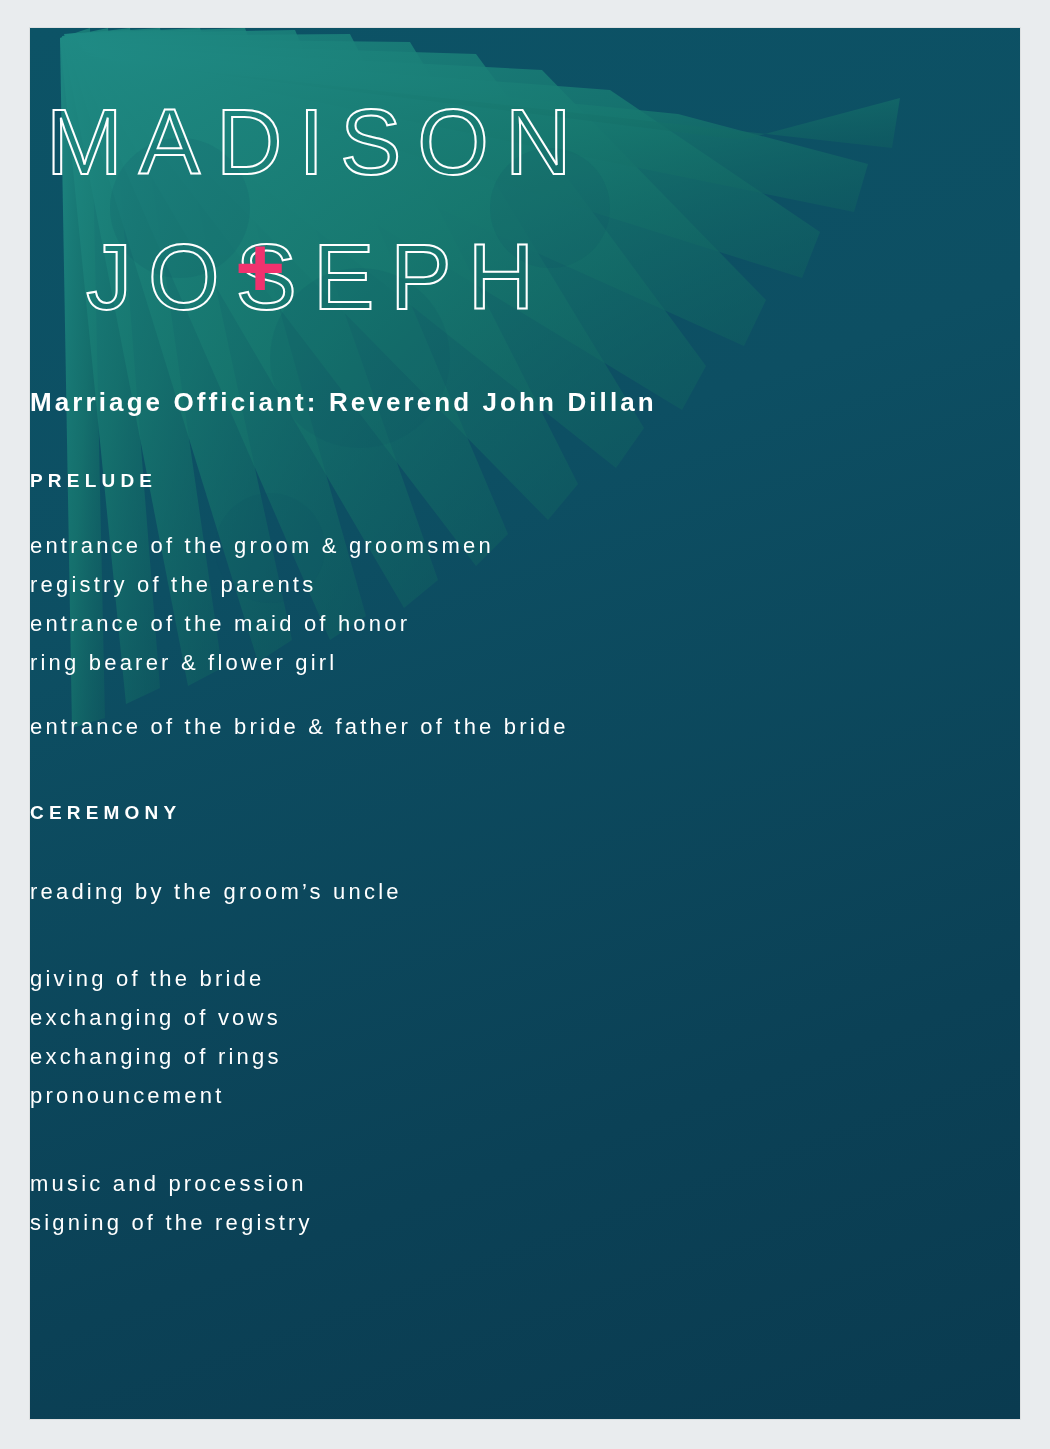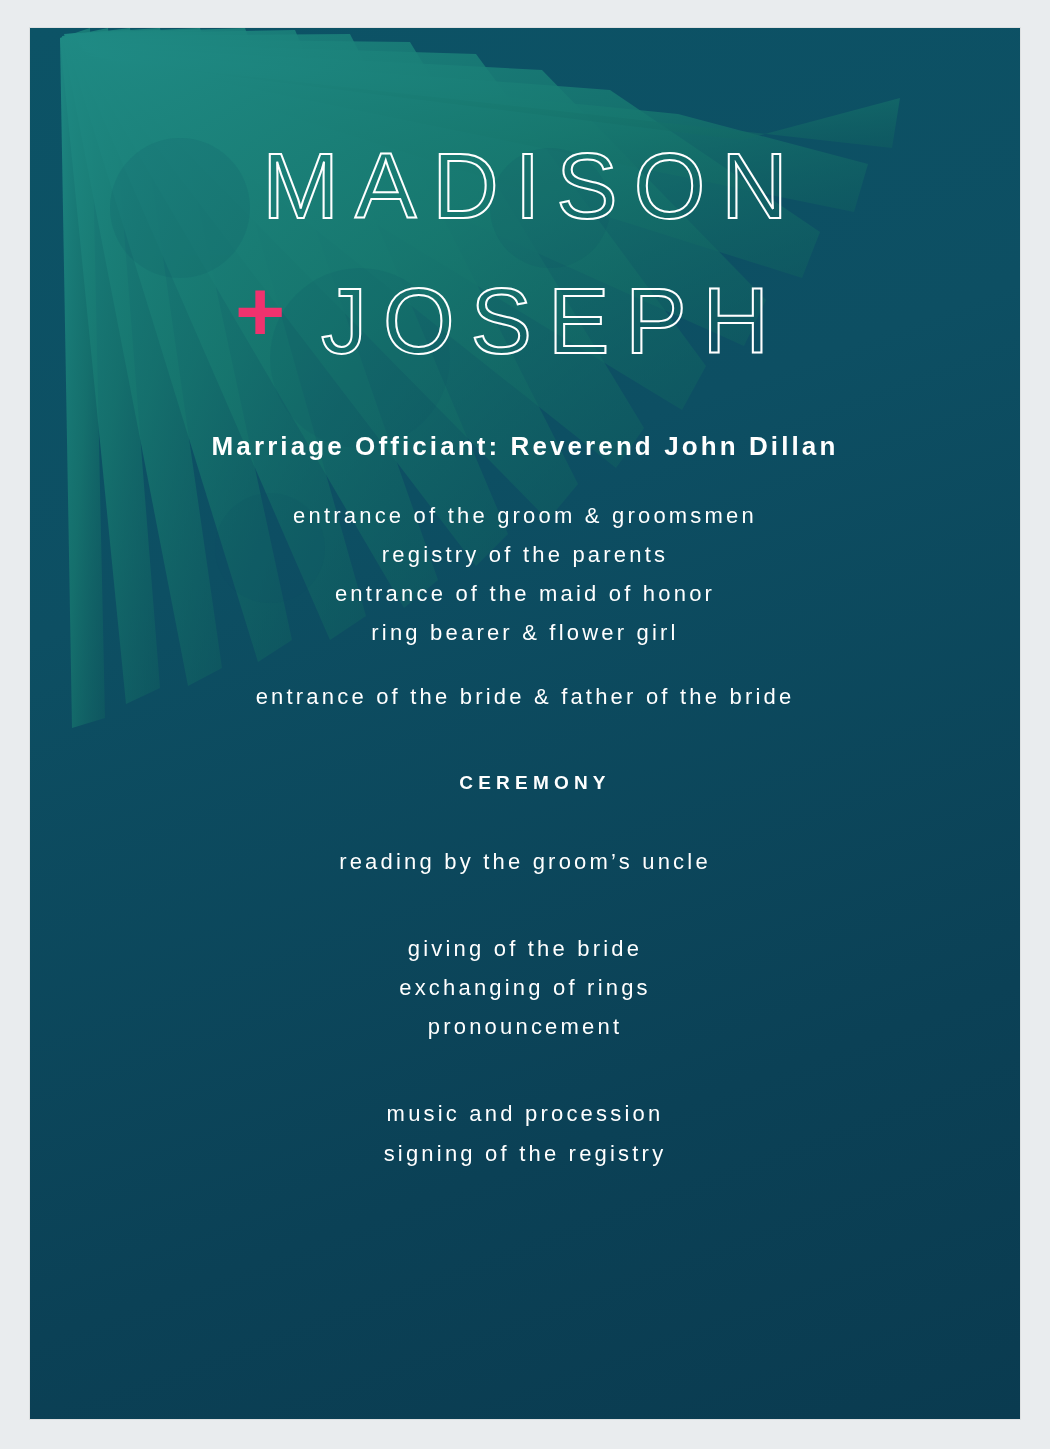--- a/index.html
+++ b/index.html
@@ -42,22 +42,21 @@
     height: 800px;
     pointer-events: none;
   }
 
   .content {
     position: relative;
     z-index: 3;
     width: 100%;
     height: 100%;
     box-sizing: border-box;
-    padding-top: 112px;
-    text-align: center;
+    padding-top: 68px;
   }
 
   .names {
     position: relative;
     color: #ffffff;
   }
   .name-line {
     font-family: "Liberation Sans", sans-serif;
     font-weight: 400;
     font-size: 92px;
@@ -95,21 +94,21 @@
     letter-spacing: 3.1px;
   }
 
   .section-title {
     color: #ffffff;
     font-size: 19px;
     font-weight: 700;
     letter-spacing: 5.2px;
   }
   .s-prelude { margin-top: 52px; }
-  .s-ceremony { margin-top: 56px; margin-left: 20px; }
+  .s-ceremony { margin-top: 56px; }
 
   .group {
     margin-top: 34px;
   }
   .line {
     color: #ffffff;
     font-size: 22px;
     font-weight: 400;
     letter-spacing: 3.2px;
     line-height: 1.78;
@@ -158,40 +157,42 @@
     <div class="content">
 
       <div class="names">
         <div class="name-line one">MADISON</div>
         <div class="plus">+</div>
         <div class="name-line two">JOSEPH</div>
       </div>
 
       <div class="officiant">Marriage Officiant: Reverend John Dillan</div>
 
+      <div class="section-title s-prelude">PRELUDE</div>
 
       <div class="group">
         <div class="line">entrance of the groom &amp; groomsmen</div>
         <div class="line">registry of the parents</div>
         <div class="line">entrance of the maid of honor</div>
         <div class="line">ring bearer &amp; flower girl</div>
       </div>
 
       <div class="group gap-top">
         <div class="line">entrance of the bride &amp; father of the bride</div>
       </div>
 
       <div class="section-title s-ceremony">CEREMONY</div>
 
       <div class="group gap-lg">
         <div class="line">reading by the groom’s uncle</div>
       </div>
 
       <div class="group gap-lg">
         <div class="line">giving of the bride</div>
+        <div class="line">exchanging of vows</div>
         <div class="line">exchanging of rings</div>
         <div class="line">pronouncement</div>
       </div>
 
       <div class="group gap-lg">
         <div class="line">music and procession</div>
         <div class="line">signing of the registry</div>
       </div>
 
     </div>

